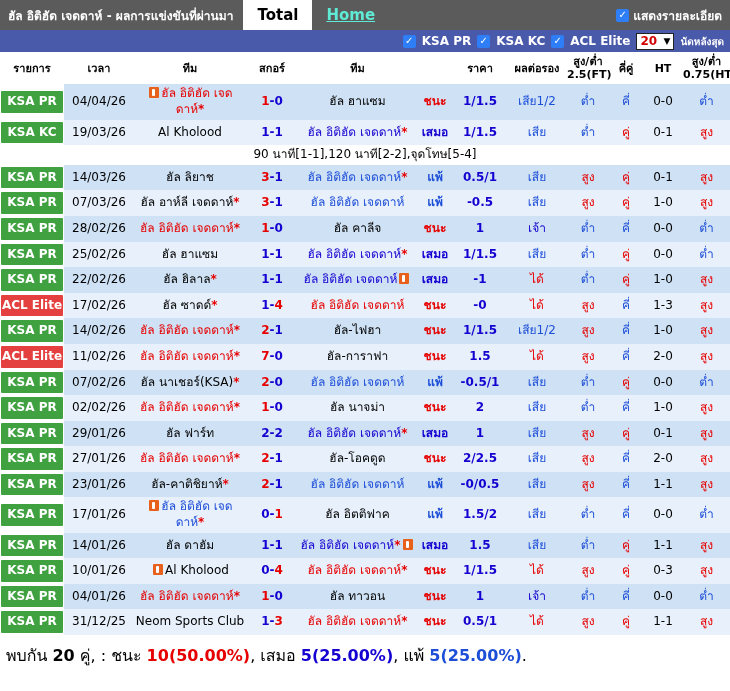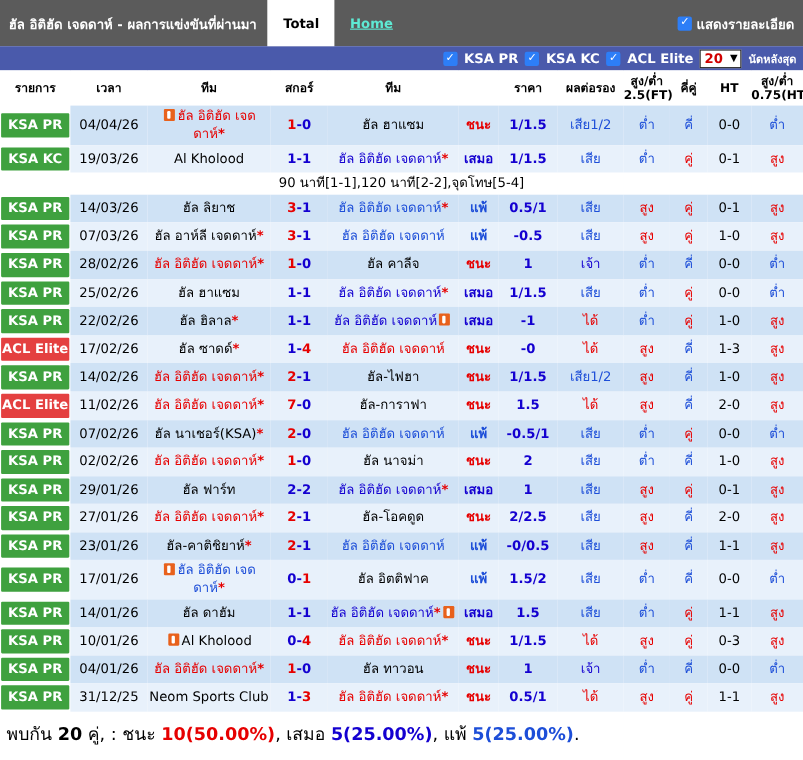--- a/index.html
+++ b/index.html
@@ -4,28 +4,28 @@
 <style>
   * { margin:0; padding:0; box-sizing:border-box; }
   html,body { background:#fff; }
   body {
     width:730px; min-height:691px;
     font-family:"DejaVu Sans", "Liberation Sans", sans-serif;
     font-size:12px; color:#000;
   }
   
   .topbar {
-    background:#5b5b5b; height:42px; display:flex; align-items:stretch;
+    background:#5b5b5b; height:30px; display:flex; align-items:stretch;
   }
   .topbar .title {
     color:#fff; font-weight:bold; font-size:12px;
     display:flex; align-items:center; padding:0 10px 0 8px; white-space:nowrap;
   }
   .tab {
-    display:flex; align-items:center; padding:0 14px; font-weight:bold; font-size:12px;
+    display:flex; align-items:center; padding:0 14px; font-weight:bold; font-size:15px;
     cursor:pointer;
   }
   .tab.active { background:#fff; color:#000; }
   .tab.inactive { color:#5eead4; text-decoration:underline; }
   .topbar .spacer { flex:1; }
   .detail-toggle { display:flex; align-items:center; gap:4px; padding-right:8px; }
   .detail-toggle .label { color:#fff; font-weight:bold; font-size:12px;text-align:center; }
   .cbx {
     width:13px; height:13px; background:#2d7ef7; border-radius:2px;
     display:inline-flex; align-items:center; justify-content:center;

